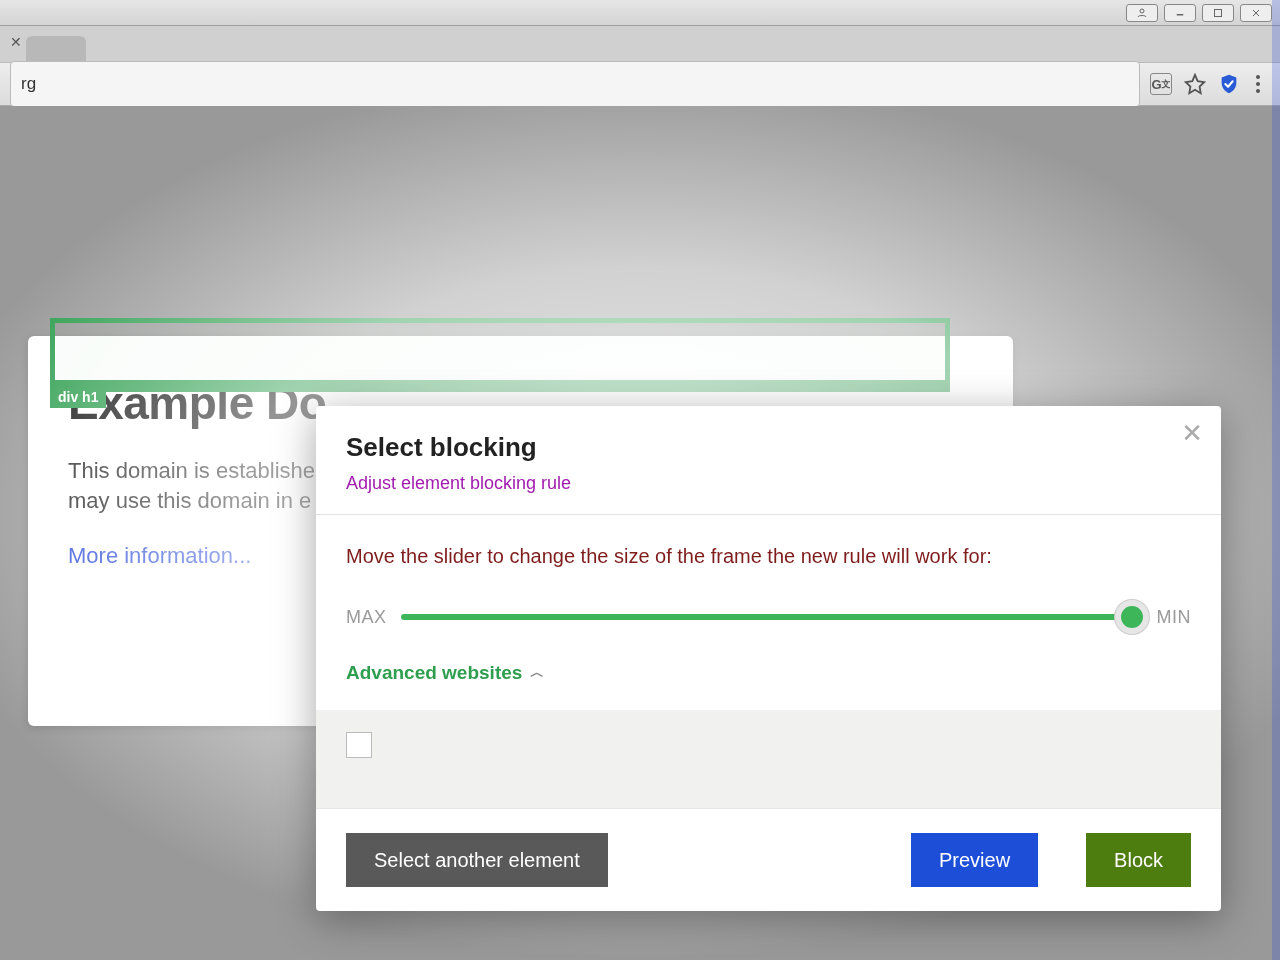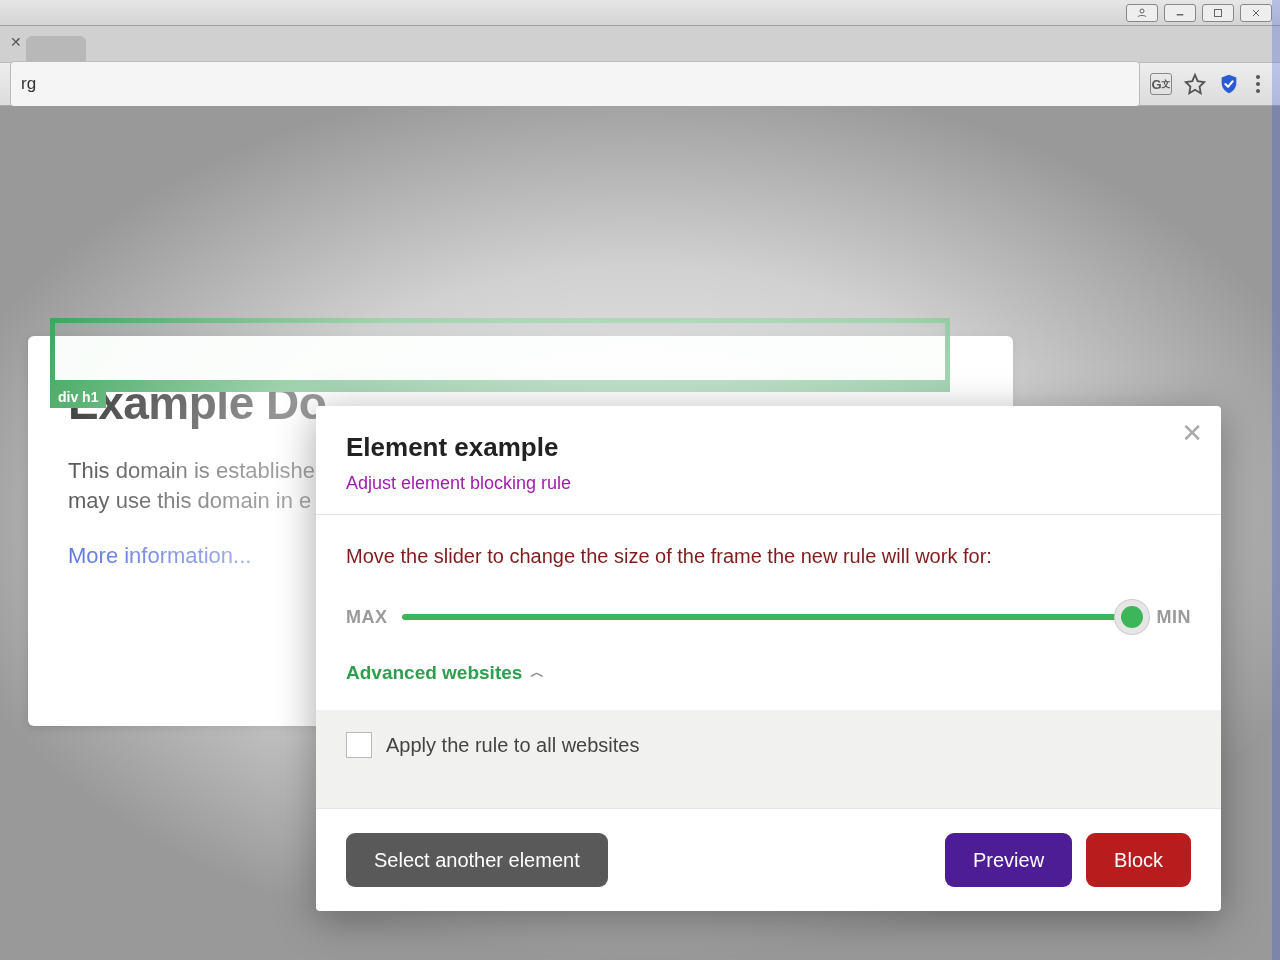--- a/index.html
+++ b/index.html
@@ -41,39 +41,39 @@
   .modal { position:absolute; left:316px; top:300px; width:905px; background:#fff; border-radius:4px; box-shadow:0 8px 40px rgba(0,0,0,0.35); }
   .modal-header { padding:26px 30px 20px 30px; position:relative; }
   .modal-title { font-size:26px; font-weight:700; color:#222; margin-bottom:10px; }
   .modal-subtitle { font-size:18px; color:#a21caf; }
   .modal-close { position:absolute; right:18px; top:14px; font-size:26px; color:#aaa; cursor:pointer; line-height:1; }
   .modal-divider { height:1px; background:#e3e3e3; }
 
   .modal-body { padding:30px 30px 26px 30px; }
   .slider-instruction { font-size:20px; color:#7f1d1d; margin-bottom:34px; }
   .slider-row { display:flex; align-items:center; gap:14px; margin-bottom:30px; }
-  .slider-label { font-size:18px; font-weight:700; color:#9a9a9a; letter-spacing:0.5px; }
+  .slider-label { font-size:18px; font-weight:400; color:#9a9a9a; letter-spacing:0.5px; }
   .slider-track-wrap { flex:1; position:relative; height:30px; display:flex; align-items:center; }
   .slider-track { width:100%; height:6px; background:#3db65a; border-radius:3px; }
   .slider-thumb { position:absolute; right:-6px; top:50%; transform:translateY(-50%); width:34px; height:34px; border-radius:50%; background:#3db65a; border:6px solid #e6e6e6; box-shadow:0 0 0 1px #ccc; }
 
   .advanced-toggle { display:flex; align-items:center; gap:8px; font-size:19px; font-weight:600; color:#2e9e4f; cursor:pointer; }
   .advanced-toggle .chev { font-size:14px; color:#888; }
 
   .advanced-panel { background:#f1f1ef; padding:22px 30px 30px 30px; }
   .checkbox-row { display:flex; align-items:center; gap:14px; margin-bottom:20px; }
   .checkbox { width:26px; height:26px; border:1px solid #bbb; background:#fff; }
   .checkbox-label { font-size:20px; color:#444; }
   .rule-input { width:100%; height:52px; border:1px solid #d6d6d6; background:#fff; padding:0 18px; font-size:20px; color:#444; }
 
   .modal-footer { display:flex; align-items:center; justify-content:space-between; padding:24px 30px; border-top:1px solid #e6e6e6; }
-  .btn { height:54px; padding:0 28px; border:none; font-size:20px; color:#fff; cursor:pointer; border-radius:9px; }
+  .btn { height:54px; padding:0 28px; border:none; font-size:20px; color:#fff; cursor:pointer; border-radius:0; }
   .btn-dark { background:#595959; }
-  .btn-green { background:#4c1d95; }
-  .btn-red { background:#b91c1c; }
+  .btn-green { background:#1d4ed8; }
+  .btn-red { background:#4d7c0f;margin-left:34px; }
   .footer-right { display:flex; gap:14px; }
 
   .dim-overlay { position:absolute; inset:0; background:rgba(120,120,120,0.35); pointer-events:none; }
   .right-edge { position:absolute; right:0; top:0; width:8px; height:100%; background:#2a4bd7; opacity:0.25; }
 </style>
 </head>
 <body>
 
 <div class="browser-frame">
   <div class="titlebar">
@@ -140,21 +140,21 @@
       <a href="#">More information...</a>
     </div>
 
     <div class="selection-box"></div>
     <div class="selection-tag">div h1</div>
 
     <div class="vignette"></div>
 
     <div class="modal">
       <div class="modal-header">
-        <div class="modal-title">Element example</div>
+        <div class="modal-title">Select blocking</div>
         <div class="modal-subtitle">Adjust element blocking rule</div>
         <div class="modal-close">✕</div>
       </div>
       <div class="modal-divider"></div>
 
       <div class="modal-body">
         <div class="slider-instruction">Move the slider to change the size of the frame the new rule will work for:</div>
         <div class="slider-row">
           <span class="slider-label">MAX</span>
           <div class="slider-track-wrap">
@@ -165,21 +165,20 @@
         </div>
         <div class="advanced-toggle">
           <span>Advanced websites</span>
           <span class="chev">︿</span>
         </div>
       </div>
 
       <div class="advanced-panel">
         <div class="checkbox-row">
           <div class="checkbox"></div>
-          <span class="checkbox-label">Apply the rule to all websites</span>
         </div>
       </div>
 
       <div class="modal-footer">
         <button class="btn btn-dark">Select another element</button>
         <div class="footer-right">
           <button class="btn btn-green">Preview</button>
           <button class="btn btn-red">Block</button>
         </div>
       </div>

